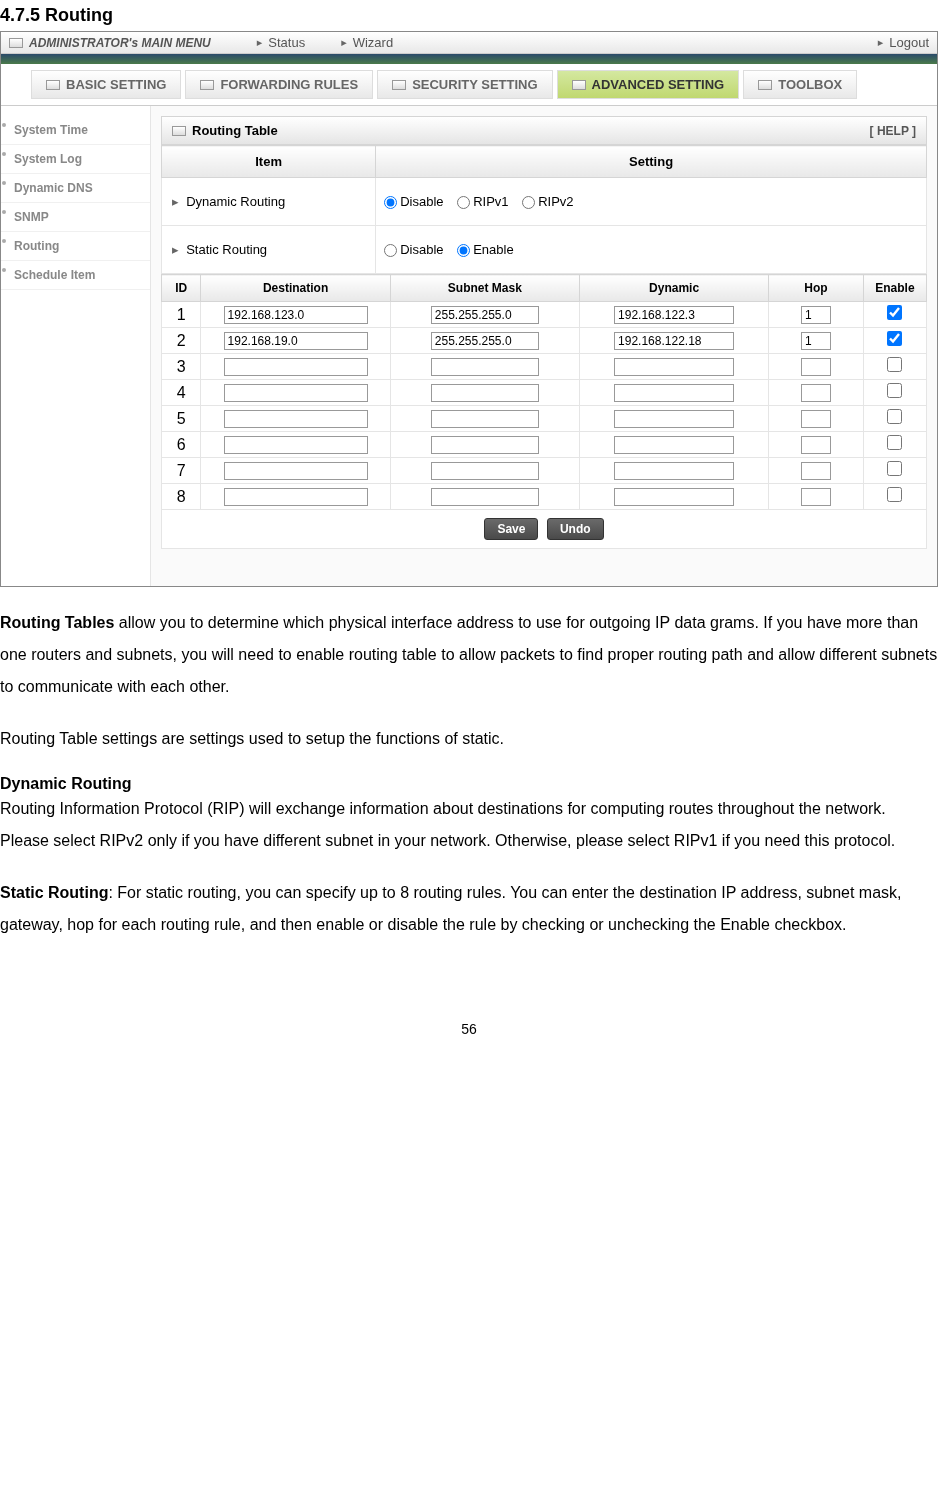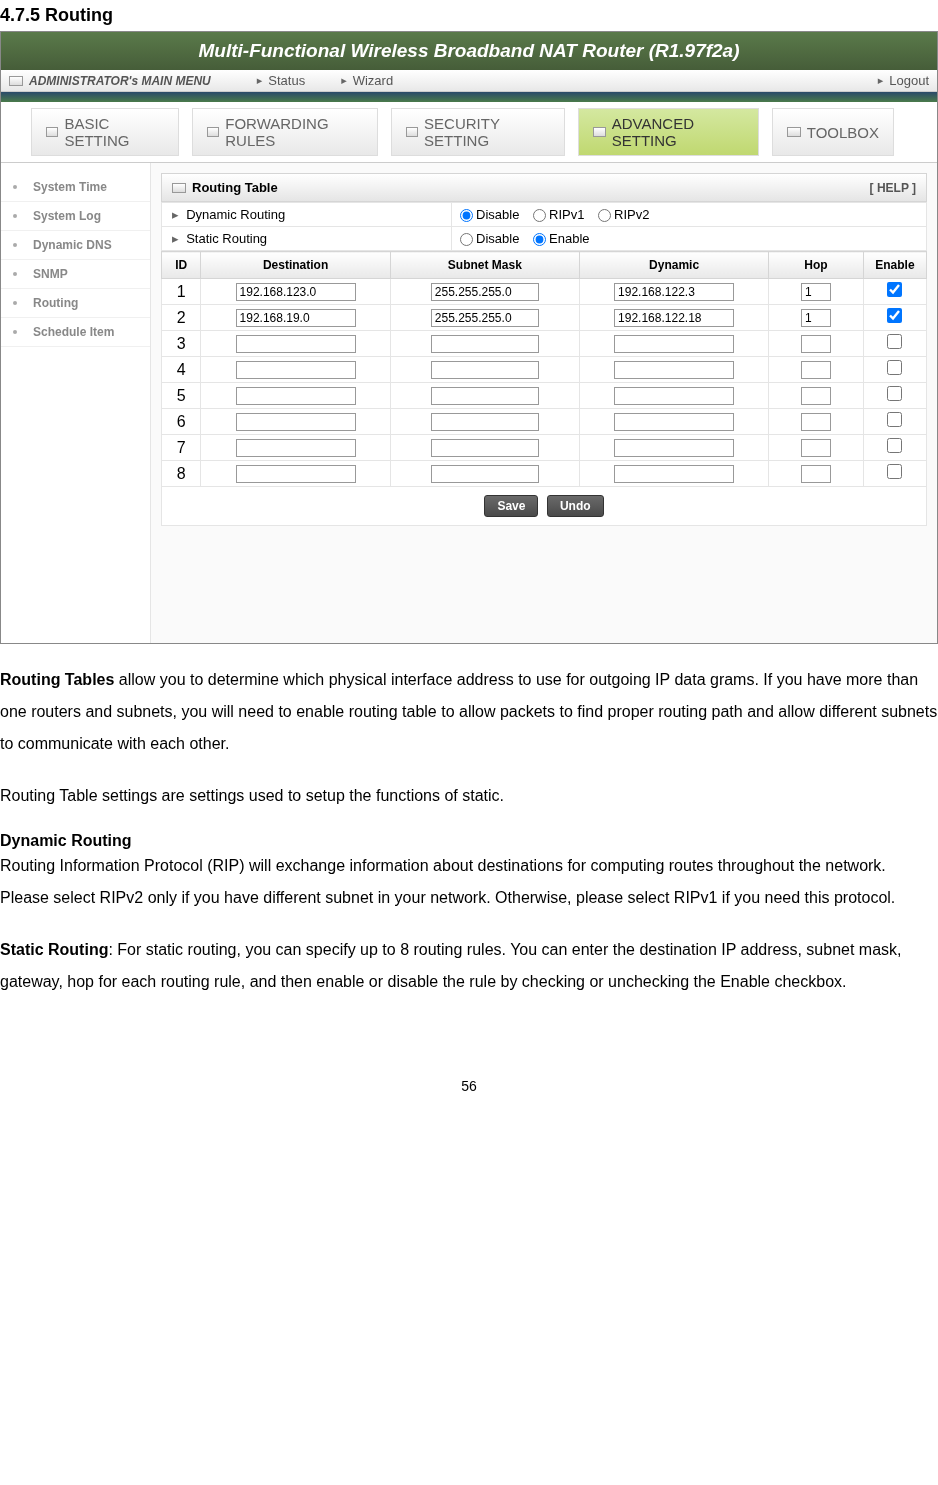--- a/index.html
+++ b/index.html
@@ -73,52 +73,50 @@
     .tab-bar {
       display: flex;
       background: #fff;
       padding: 6px 30px;
       border-bottom: 1px solid #ccc;
     }
     .tab {
       padding: 6px 14px;
       background: linear-gradient(to bottom, #fff 0%, #e8e8e8 100%);
       border: 1px solid #ddd;
-      margin-right: 13px;
-      font-size: 15px;
-      font-weight: normal;
+      margin-right: 4px;
+      font-size: 13px;
+      font-weight: bold;
       color: #666;
       display: flex;
       align-items: center;
       cursor: pointer;
     }
     .tab.active {
       background: linear-gradient(to bottom, #d4e8a0 0%, #c0d870 100%);
       color: #333;
     }
     .ui-content {
       display: flex;
       min-height: 480px;
     }
     .sidebar {
       width: 150px;
       background: #fff;
       padding: 10px 0;
       border-right: 1px solid #e5e5e5;
     }
     .sidebar-item {
-      padding: 7px 12px;
+      padding: 7px 1px;
       font-size: 12px;
       color: #888;
       font-weight: bold;
       cursor: pointer;
       display: flex;
-      align-items: center;
       border-bottom: 1px solid #f0f0f0;
-      gap: 8px;
     }
     .sidebar-bullet {
       width: 4px;
       height: 4px;
       background: #aaa;
       border-radius: 50%;
       margin-right: 8px;
     }
     .main-panel {
       flex: 1;
@@ -150,21 +148,21 @@
     .settings-table th {
       background: linear-gradient(to bottom, #fff 0%, #e8e8e8 100%);
       border: 1px solid #d5d5d5;
       padding: 8px;
       font-size: 13px;
       font-weight: bold;
       text-align: center;
     }
     .settings-table td {
       border: 1px solid #e5e5e5;
-      padding: 4px 8px;
+      padding: 16px 8px;
       font-size: 13px;
       background: #fff;
     }
     .settings-table td.label-cell {
       padding-left: 10px;
     }
     .route-table {
       width: 100%;
       border-collapse: collapse;
     }
@@ -179,21 +177,21 @@
       border: 1px solid #e5e5e5;
       padding: 3px 6px;
       text-align: center;
       background: #fff;
     }
     .route-table input[type=text] {
       font-size: 12px;
       padding: 1px 3px;
       border: 1px solid #999;
     }
-    .route-table .dest-input { width: 120px; }
+    .route-table .dest-input { width: 144px; }
     .route-table .mask-input { width: 108px; }
     .route-table .gw-input { width: 120px; }
     .route-table .hop-input { width: 30px; }
     .button-row {
       text-align: center;
       padding: 8px;
       background: #fff;
       border: 1px solid #e5e5e5;
       border-top: none;
     }
@@ -239,21 +237,20 @@
       width: 15px;
       height: 15px;
     }
   </style>
 </head>
 <body>
 
 <div class="doc-title">4.7.5 Routing</div>
 
 <div class="router-ui">
-  <div class="router-header">Multi-Functional Wireless Broadband NAT Router (R1.97f2a)</div>
 
   <div class="menu-bar">
     <span class="menu-icon"></span>
     <span class="menu-bar-title">ADMINISTRATOR's MAIN MENU</span>
     <span style="width:40px;"></span>
     <span class="menu-arrow">▸</span>
     <span class="menu-link">Status</span>
     <span style="width:30px;"></span>
     <span class="menu-arrow">▸</span>
     <span class="menu-link">Wizard</span>
@@ -319,20 +316,24 @@
       <div class="panel-header">
         <div class="panel-header-left">
           <span class="menu-icon"></span>
           <span>Routing Table</span>
         </div>
         <span class="help-link">[ HELP ]</span>
       </div>
 
       <table class="settings-table">
         <tbody>
+            <tr>
+          <th style="width:28%;">Item</th>
+          <th>Setting</th>
+        </tr>
         <tr>
           <td class="label-cell">
             <span class="arrow-marker">▸</span>
             <span>Dynamic Routing</span>
           </td>
           <td class="radio-group">
             <input type="radio" name="dyn" checked="" style=""><label>Disable</label>
             <input type="radio" name="dyn" style=""><label>RIPv1</label>
             <input type="radio" name="dyn" style=""><label>RIPv2</label>
           </td>

